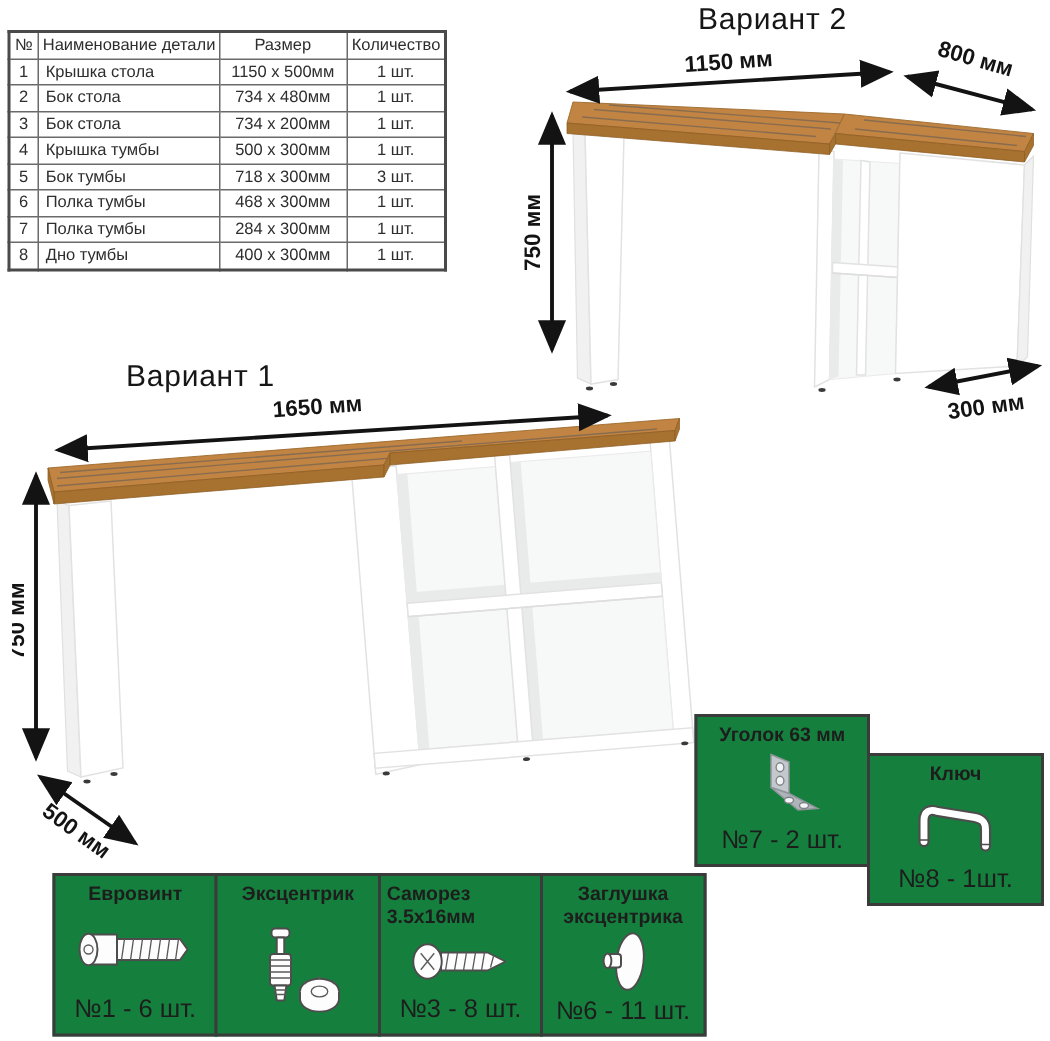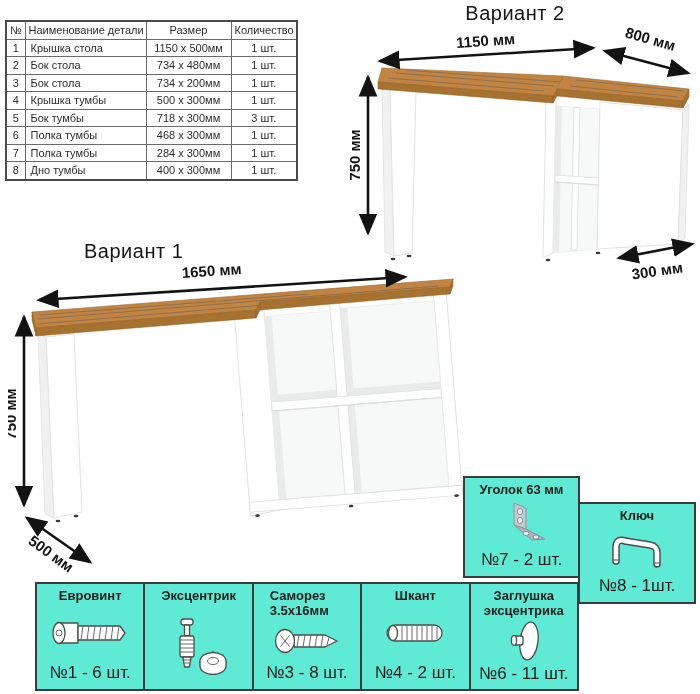--- a/index.html
+++ b/index.html
@@ -32,21 +32,21 @@
   .woodedge{fill:#a7712f;stroke:#8d5d24;stroke-width:.5;}
   .panel{fill:#ffffff;stroke:#e2e2e2;stroke-width:1;}
   .panelshade{fill:#f1f1f1;stroke:#e0e0e0;stroke-width:.8;}
   .opening{fill:#f7f8f8;stroke:#ebebeb;stroke-width:.8;}
   .innershadow{fill:#e9eaea;stroke:none;}
   .foot{fill:#3a3a3a;}
   .dimline{stroke:#131313;stroke-width:2.6;}
 
   
   .hwcell{
-    position:absolute;box-sizing:border-box;border:2px solid #3b3b3b;background:#5eead4;
+    position:absolute;box-sizing:border-box;border:2px solid #3b3b3b;background:#15803d;
     display:flex;flex-direction:column;align-items:center;justify-content:space-between;
     text-align:center;
   }
   .hwrow{position:absolute;display:flex;}
   .hwrow .hwcell{position:relative;width:110.4px;height:109px;margin-left:-2px;flex:none;}
   .hwrow .hwcell:first-child{margin-left:0;}
   .hwname{
     font-size:13px;font-weight:bold;color:#1d1d1d;line-height:1.12;
     padding:5px 2px 0 2px;white-space:pre-line;
   }
@@ -289,44 +289,33 @@
         <path class="thinline" d="M16.5,43 h9 M17,46 h8"></path>
         <ellipse class="lineart" cx="47" cy="44" rx="13" ry="8.5"></ellipse>
         <path class="lineart" d="M34,44 v5 a13,8.5 0 0 0 26,0 v-5"></path>
         <ellipse class="thinline" cx="47" cy="44" rx="5.5" ry="3.6"></ellipse>
         <path class="thinline" d="M47,35.5 v-2 M38,39 l-1.5,-1.5 M56,39 l1.5,-1.5"></path>
       </svg>
     </div>
   </div>
 
   <div class="hwcell">
-    <div class="hwname" style="text-align:left;align-self:flex-start;padding-left:16px;">Саморез
+    <div class="hwname" style="text-align:left;align-self:flex-start;padding-left:4px;">Саморез
 3.5x16мм</div>
     <div class="hwicon">
       <svg width="68" height="32" viewBox="0 0 68 32">
         <path class="lineart" d="M21,10 H52 L64,16 L52,22 H21 Z"></path>
         <path class="thinline" d="M26,10 L24,22 M32,10 L30,22 M38,10 L36,22 M44,10 L42,22 M50,10 L48,22 M56,12.5 L54,20"></path>
         <ellipse class="lineart" cx="12" cy="16" rx="9.5" ry="11.5"></ellipse>
         <path class="thinline" d="M7.5,10.5 L16.5,21.5 M16.5,10.5 L7.5,21.5"></path>
       </svg>
     </div>
     <div class="hwqty">№3 - 8 шт.</div>
   </div>
 
-  <div class="hwcell">
-    <div class="hwname">Шкант</div>
-    <div class="hwicon">
-      <svg width="62" height="24" viewBox="0 0 62 24">
-        <rect class="lineart" x="3" y="4" width="55" height="16" rx="8"></rect>
-        <ellipse class="lineart" cx="9" cy="12" rx="4.5" ry="7.5"></ellipse>
-        <path class="thinline" d="M18,5 v14 M23,4.5 v15 M28,4.5 v15 M33,4.5 v15 M38,4.5 v15 M43,4.5 v15 M48,5 v14 M53,6 v12"></path>
-      </svg>
-    </div>
-    <div class="hwqty">№4 - 2 шт.</div>
-  </div>
 
 
   <div class="hwcell">
     <div class="hwname">Заглушка
 эксцентрика</div>
     <div class="hwicon">
       <svg width="40" height="46" viewBox="0 0 40 46">
         <ellipse class="lineart" cx="25" cy="23" rx="9" ry="19" transform="rotate(7 25 23)"></ellipse>
         <rect class="lineart" x="9" y="18" width="10" height="9" rx="2"></rect>
         <ellipse class="lineart" cx="10" cy="22.5" rx="2.6" ry="4.8"></ellipse>

